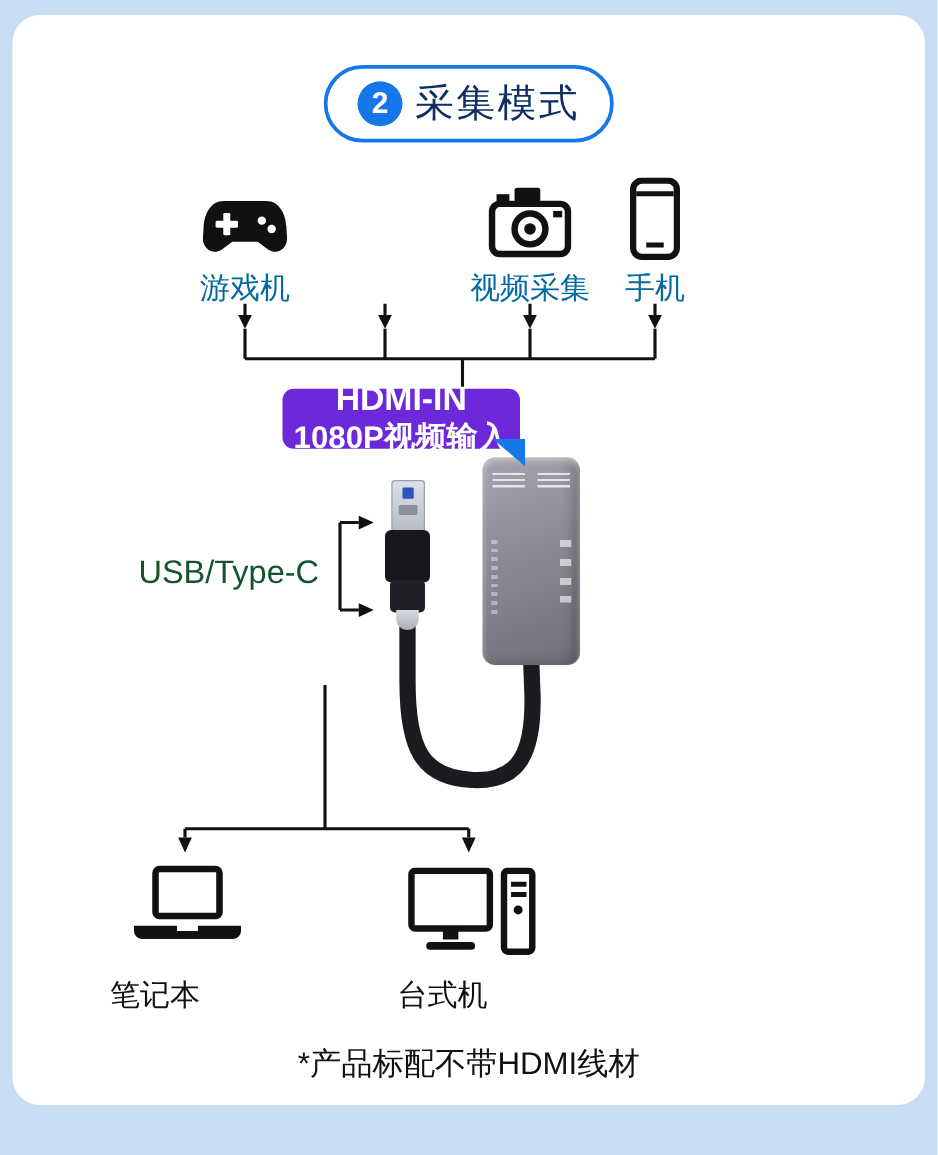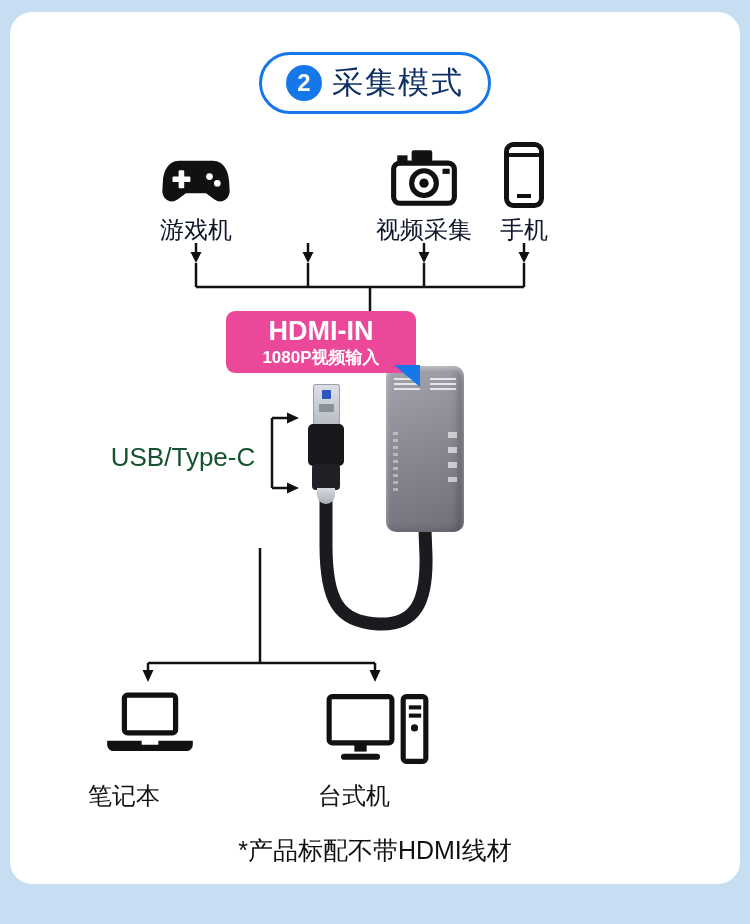--- a/index.html
+++ b/index.html
@@ -22,21 +22,21 @@
   }
   .pill-num{
     width:36px;height:36px;border-radius:50%;background:#1677e8;color:#fff;
     display:flex;align-items:center;justify-content:center;
     font-size:24px;font-weight:700;
   }
   .pill-title{font-size:31px;font-weight:400;color:#0d2f63;letter-spacing:2px;}
   
   .src-col{position:absolute;top:136px;width:120px;text-align:center;}
   .icon-box{height:72px;display:flex;align-items:flex-end;justify-content:center;}
-  .src-label{margin-top:6px;font-size:24px;font-weight:500;color:#0f172a;}
+  .src-label{margin-top:6px;font-size:24px;font-weight:500;color:#0369a1;}
   
   .wiring{position:absolute;left:0;top:0;width:750px;height:924px;pointer-events:none;}
   .wiring path.conn{stroke:#111;stroke-width:2.5px;fill:none;}
   .wiring polygon.head{fill:#111;}
   .wiring path.cable{stroke:#1a1b1f;stroke-width:13px;fill:none;stroke-linecap:round;}
   
   .device{
     position:absolute;left:386px;top:366px;width:78px;height:166px;
     border-radius:10px;
     background:linear-gradient(160deg,#a4a5ae 0%,#8a8b94 45%,#6e6f78 100%);
@@ -44,27 +44,27 @@
   }
   .dev-print{position:absolute;background:repeating-linear-gradient(180deg,rgba(255,255,255,.75) 0 2px,transparent 2px 5px);}
   .dev-print.pl{top:12px;left:8px;width:26px;height:12px;}
   .dev-print.pr{top:12px;right:8px;width:26px;height:12px;}
   .dev-marks{position:absolute;right:7px;top:66px;width:9px;height:50px;
     background:repeating-linear-gradient(180deg,rgba(255,255,255,.6) 0 6px,transparent 6px 15px);}
   .dev-sidetext{position:absolute;left:7px;top:66px;width:5px;height:60px;
     background:repeating-linear-gradient(180deg,rgba(255,255,255,.4) 0 3px,transparent 3px 7px);}
   
   .hdmi-box{
-    position:absolute;left:226px;top:311px;width:190px;height:62px;
-    background:#ec4899;border-radius:9px;color:#fff;text-align:center;
+    position:absolute;left:226px;top:311px;width:190px;height:48px;
+    background:#6d28d9;border-radius:9px;color:#fff;text-align:center;
     display:flex;flex-direction:column;justify-content:center;line-height:1.18;
     font-weight:700;
   }
   .hdmi-box .l1{font-size:27px;}
-  .hdmi-box .l2{font-size:17px;}
+  .hdmi-box .l2{font-size:25px;}
   .hdmi-tail{
     position:absolute;right:-4px;bottom:-14px;width:26px;height:22px;
     background:#1677e8;clip-path:polygon(0 0,100% 0,100% 100%);
   }
   
   .usb-metal{position:absolute;left:313px;top:384px;width:27px;height:42px;border-radius:3px;
     background:linear-gradient(180deg,#dde1e6,#b6bbc3);box-shadow:inset 0 0 0 1px #9aa0a8;}
   .usb-tongue{position:absolute;left:9px;top:6px;width:9px;height:9px;background:#2c55c0;border-radius:1px;}
   .usb-slot{position:absolute;left:6px;top:20px;width:15px;height:8px;background:#8b919a;border-radius:1px;}
   .usb-body{position:absolute;left:308px;top:424px;width:36px;height:42px;background:#17181c;border-radius:5px;}

